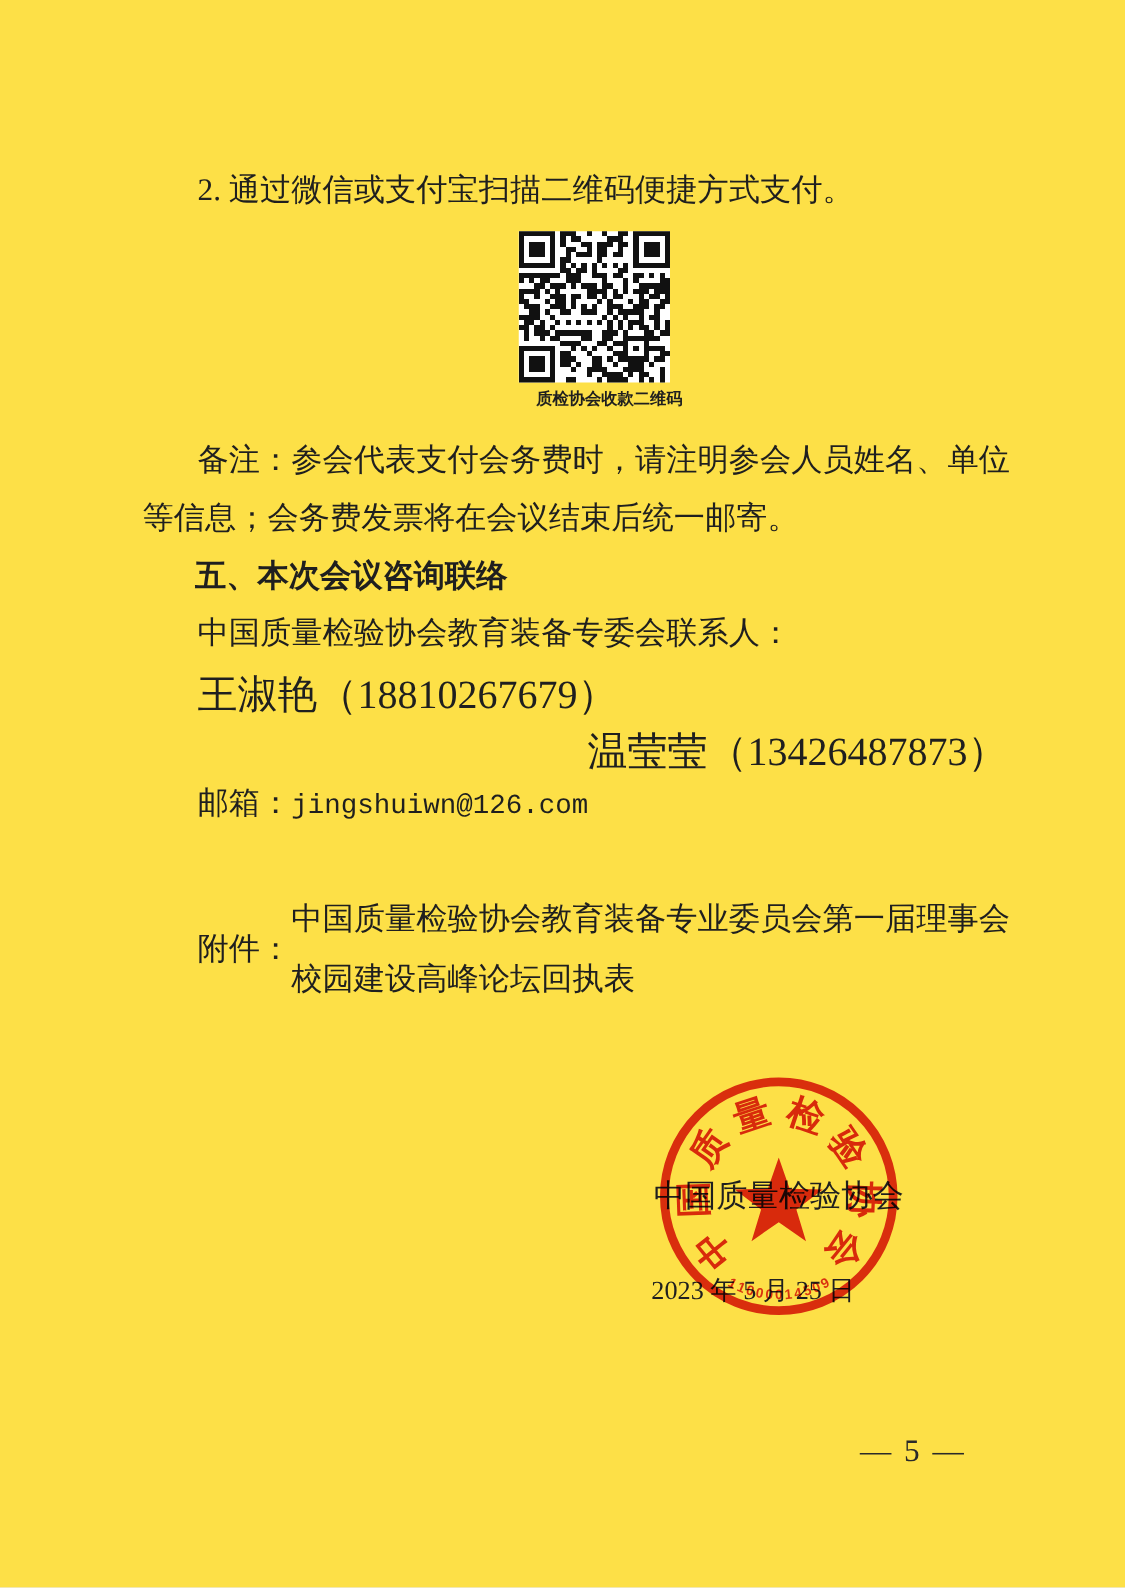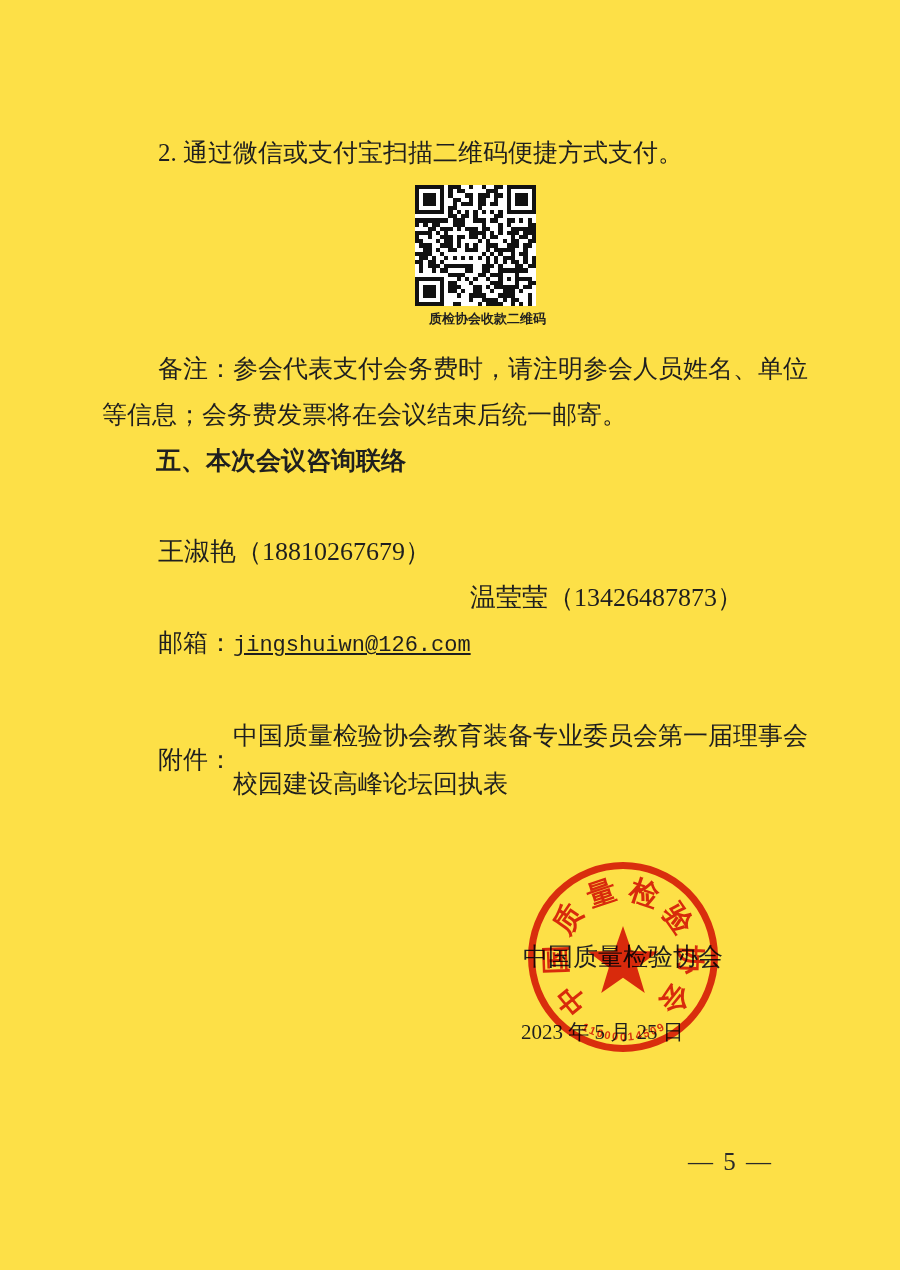--- a/index.html
+++ b/index.html
@@ -12,22 +12,22 @@
   .body-text{font-size:25px;line-height:34px;white-space:nowrap;}
   .section-heading{
     font-family:"Liberation Sans","DejaVu Sans",sans-serif;
     font-weight:bold;font-size:25px;white-space:nowrap;
   }
   
   .qr-block{left:405px;top:185px;width:141px;text-align:right;}
   .qr-block svg{display:block;margin:0 auto;background:#fff;}
   .qr-caption{margin-top:4px;font-size:13px;font-weight:bold;white-space:nowrap;letter-spacing:0px;}
   
-  .contact-cell{position:absolute;font-size:26px;white-space:nowrap;}
-  .email-address{font-family:"Liberation Mono","DejaVu Sans Mono",monospace;font-size:22px;text-decoration:underline;}
+  .contact-cell{position:absolute;font-size:32px;white-space:nowrap;}
+  .email-address{font-family:"Liberation Mono","DejaVu Sans Mono",monospace;font-size:22px;}
   
   .attachment{left:158px;top:712px;display:flex;align-items:center;}
   .attachment-label{font-size:25px;line-height:48px;white-space:nowrap;}
   .attachment-line{font-size:25px;line-height:48px;white-space:nowrap;}
   
   .stamp{left:528px;top:862px;width:190px;height:190px;mix-blend-mode:multiply;z-index:3;}
   .stamp-ring{position:absolute;inset:0;border:7px solid var(--seal-color,#d8251c);border-radius:50%;opacity:.93;}
   .ring-char{
     position:absolute;left:50%;top:50%;
     color:var(--seal-color,#d8251c);
@@ -486,23 +486,24 @@
         <rect x="79.28" y="116.83" width="4.17" height="4.17"></rect>
         <rect x="83.45" y="116.83" width="4.17" height="4.17"></rect>
         <rect x="95.97" y="116.83" width="4.17" height="4.17"></rect>
         <rect x="104.31" y="116.83" width="4.17" height="4.17"></rect>
         <rect x="112.66" y="116.83" width="4.17" height="4.17"></rect>
       </svg>
     <div class="qr-caption">质检协会收款二维码</div>
   </div>
 
   <div class="abs body-text" style="left:158px;top:352px;">备注：参会代表支付会务费时，请注明参会人员姓名、单位</div>
-  <div class="abs body-text" style="left:102px;top:398px;">等信息；会务费发票将在会议结束后统一邮寄。</div>
+  <div class="abs body-text" style="left:114px;top:398px;">等信息；会务费发票将在会议结束后统一邮寄。</div>
 
   <div class="abs section-heading" style="left:156px;top:444px;">五、本次会议咨询联络</div>
+  <div class="abs body-text" style="left:158px;top:490px;">中国质量检验协会教育装备专委会联系人：</div>
 
   <div class="contact-cell" style="left:158px;top:534px;">
     <span>王淑艳</span><span>（18810267679）</span>
   </div>
   <div class="contact-cell" style="left:470px;top:580px;">
     <span>温莹莹</span><span>（13426487873）</span>
   </div>
 
   <div class="abs body-text" style="left:158px;top:626px;">
     <span>邮箱：</span><span class="email-address">jingshuiwn@126.com</span>

